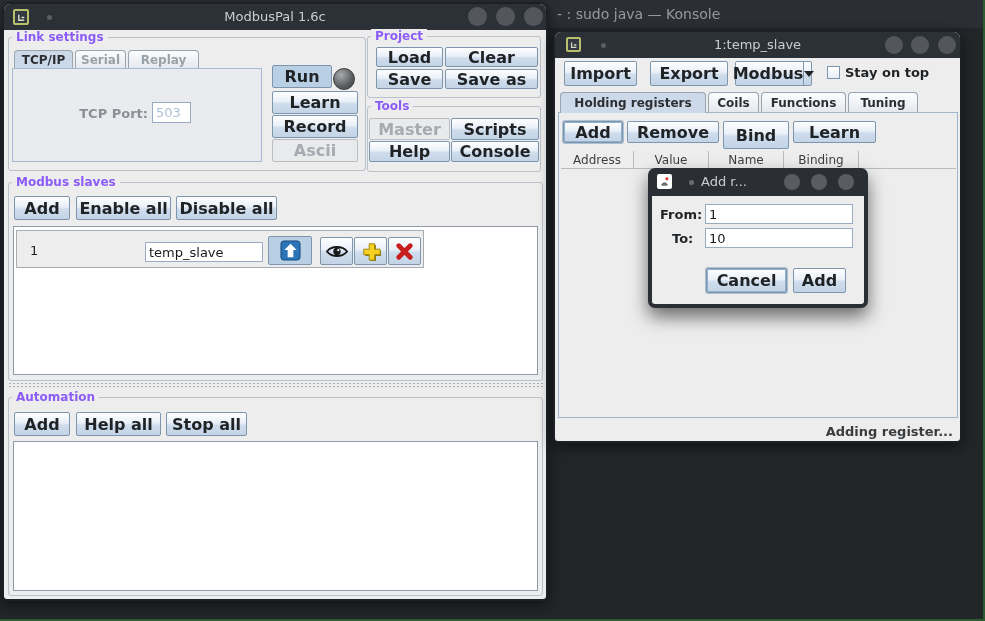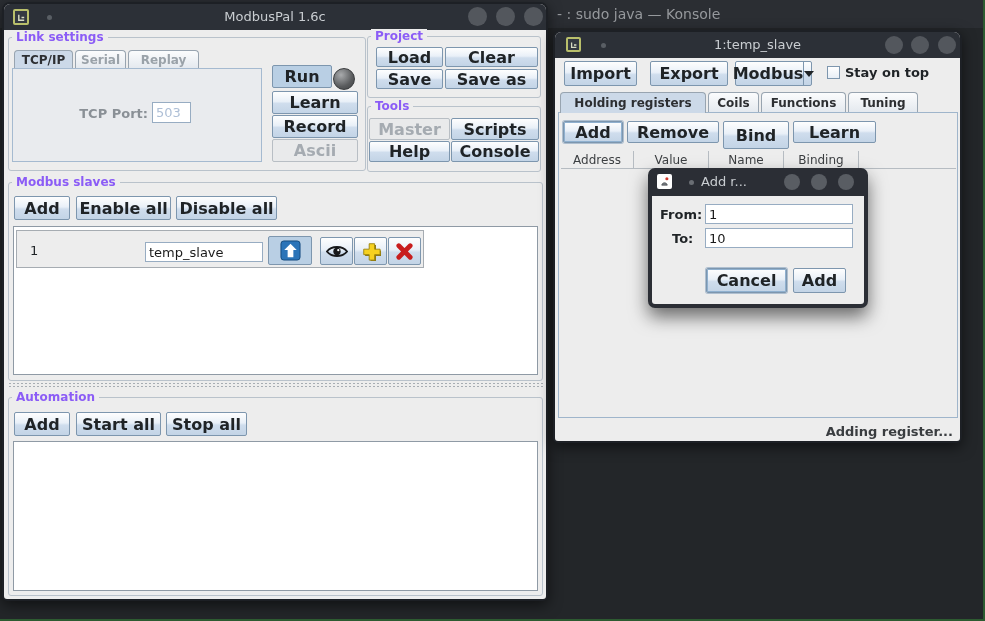--- a/index.html
+++ b/index.html
@@ -185,21 +185,21 @@
         <path d="M4 4 L16 16 M16 4 L4 16" stroke="#c81d1d" stroke-width="5" stroke-linecap="round"></path>
       </svg>
   </span>
 </div>
 
 <div class="abs splitter" style="left:8px;top:382px;width:535px;height:7px;z-index:3;"></div>
 
 <div class="abs group" style="left:8px;top:397px;width:535px;height:199px;z-index:3;"></div>
 <div class="abs glabel" style="left:12px;top:390px;z-index:3;">Automation</div>
 <div class="jbtn" style="left:14px;top:412px;width:56px;height:24px;z-index:3;">Add</div>
-<div class="jbtn" style="left:76px;top:412px;width:85px;height:24px;z-index:3;">Start all</div>
+<div class="jbtn" style="left:76px;top:412px;width:85px;height:24px;z-index:3;">Help all</div>
 <div class="jbtn" style="left:166px;top:412px;width:81px;height:24px;z-index:3;">Stop all</div>
 <div class="whitebox" style="left:13px;top:441px;width:525px;height:150px;z-index:3;"></div>
 
 <div class="abs win" style="left:553px;top:30px;width:409px;height:413px;z-index:10;">
   <div class="tbar">
     <div class="tbar-icon" style="left:11px;top:5px;width:15px;height:15px;">
       <svg width="8" height="8" viewBox="0 0 10 10">
           <path d="M2 2 v6 h6 M5 5 h3" stroke="#d8dcc2" stroke-width="1.6" fill="none"></path>
         </svg>
     </div>

